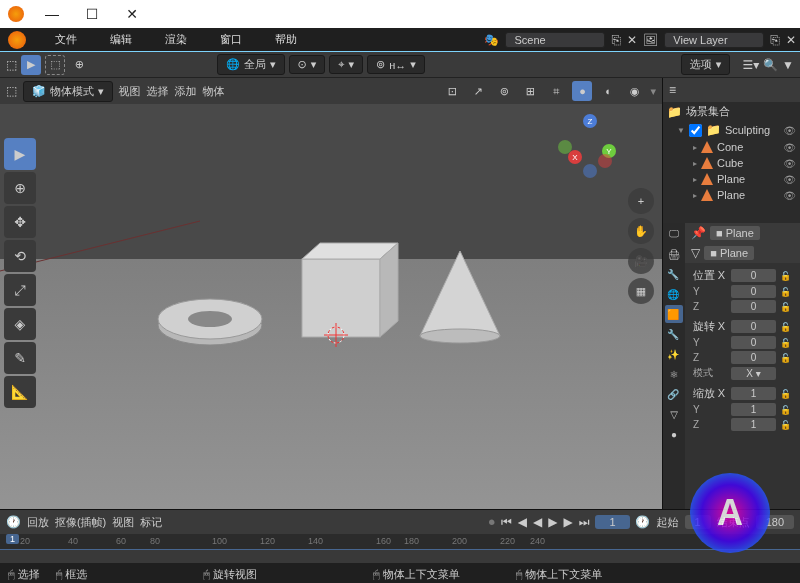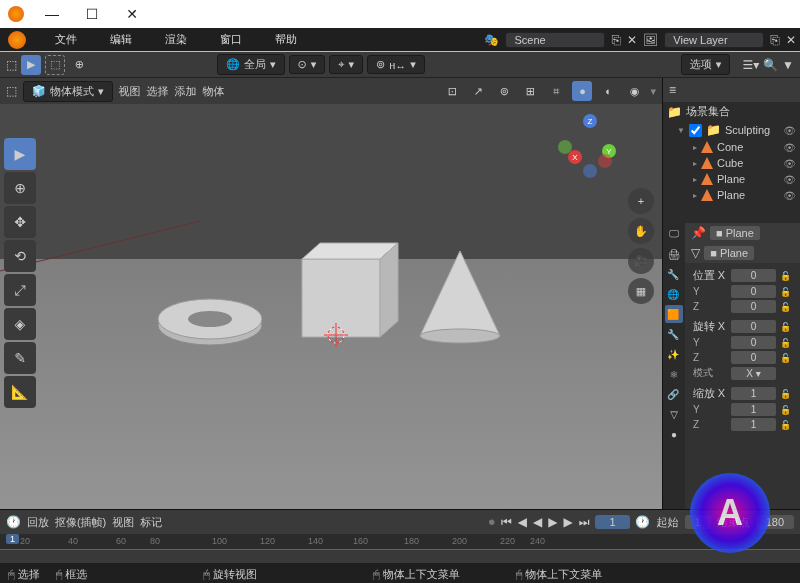--- a/index.html
+++ b/index.html
@@ -358,21 +358,21 @@
   <div class="tl-ruler">
     <div class="tl-cursor">1</div>
     <div id="ticks">
         <span class="tick" style="left: 20px;">20</span>
         <span class="tick" style="left: 68px;">40</span>
         <span class="tick" style="left: 116px;">60</span>
         <span class="tick" style="left: 150px;">80</span>
         <span class="tick" style="left: 212px;">100</span>
         <span class="tick" style="left: 260px;">120</span>
         <span class="tick" style="left: 308px;">140</span>
-        <span class="tick" style="left: 353px;">160</span>
+        <span class="tick" style="left: 376px;">160</span>
         <span class="tick" style="left: 404px;">180</span>
         <span class="tick" style="left: 452px;">200</span>
         <span class="tick" style="left: 500px;">220</span>
         <span class="tick" style="left: 530px;">240</span>
       </div>
   </div>
   <div style="height:14px;background:#393939"></div>
 </div>
 
 <div class="status">

